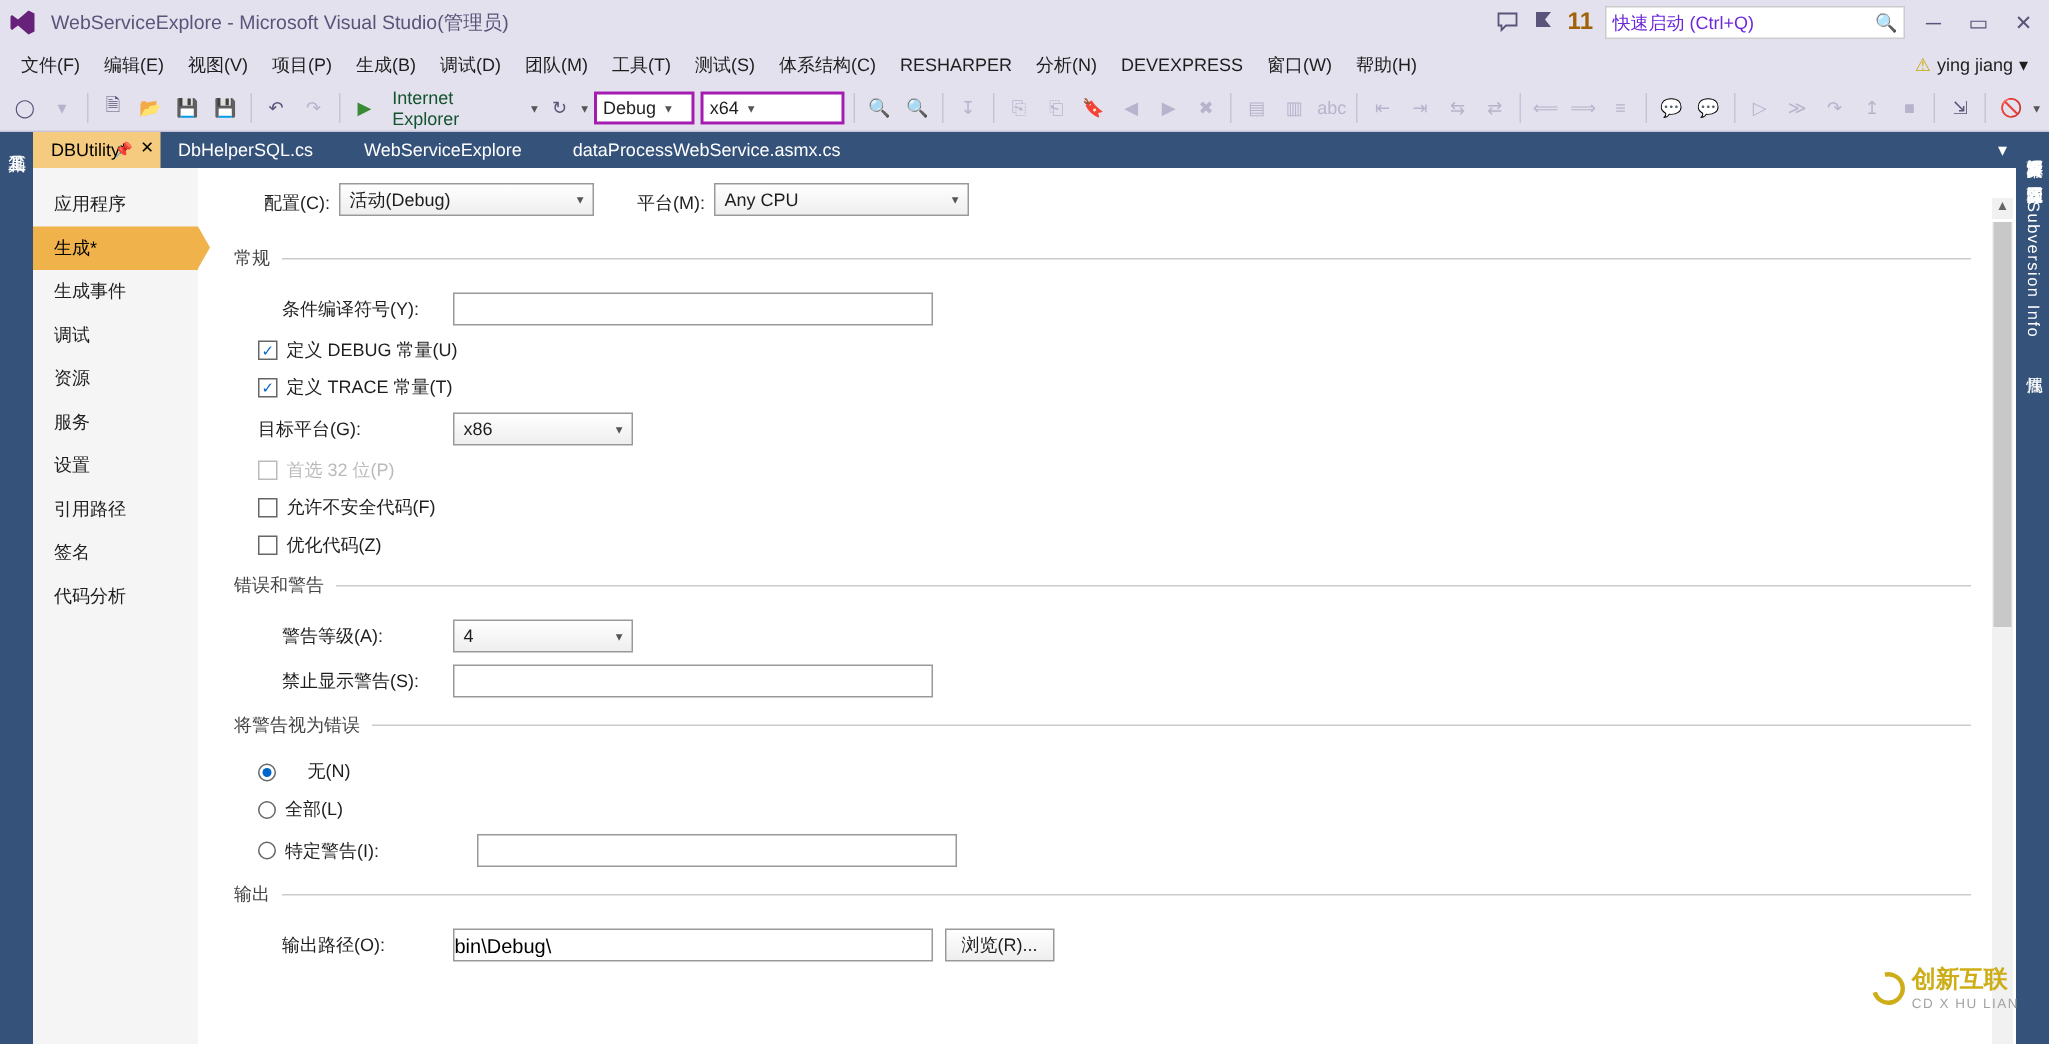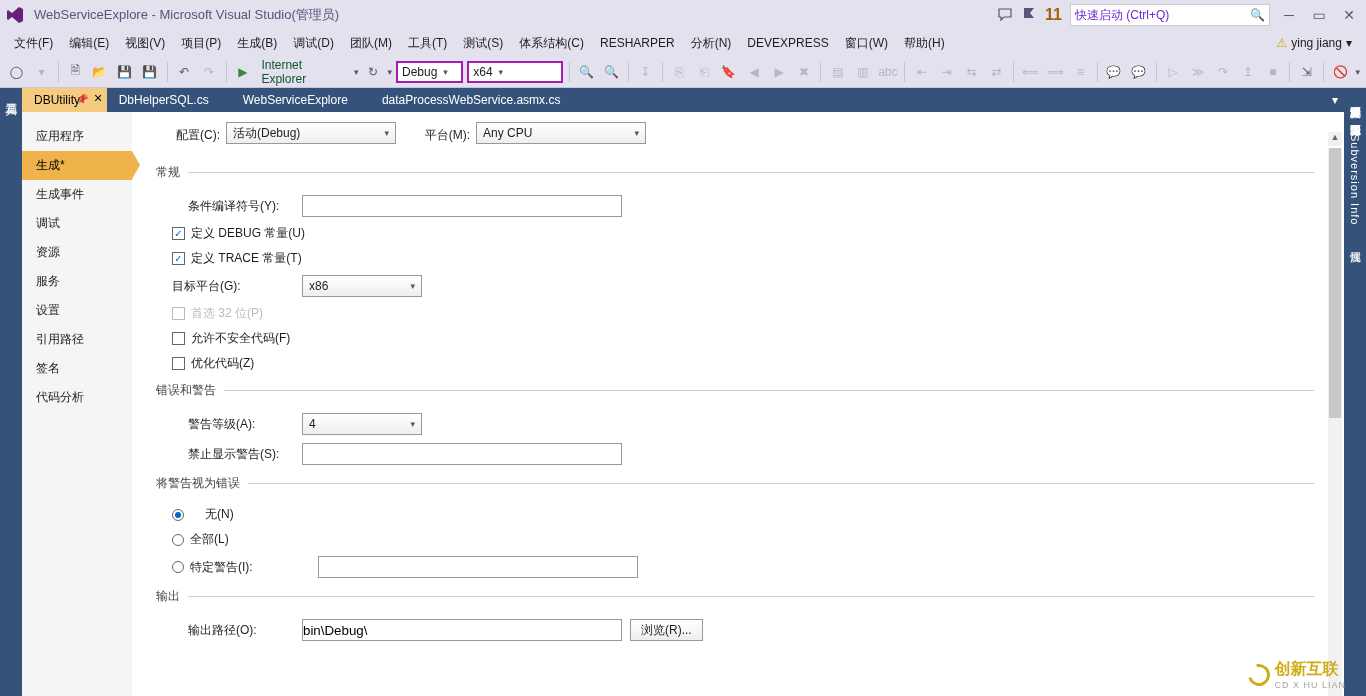--- a/index.html
+++ b/index.html
@@ -78,21 +78,21 @@
 .checkbox.disabled { border-color:#bbb; }
 .radio { width:12px; height:12px; border:1px solid #666; border-radius:50%; margin-right:6px; display:inline-flex; align-items:center; justify-content:center; }
 .radio.checked::after { content:""; width:6px; height:6px; background:#0066cc; border-radius:50%; }
 .disabled-text { color:#bbb; }
 .btn { height:22px; padding:0 10px; border:1px solid #999; background:linear-gradient(#fff,#eee); display:inline-flex; align-items:center; margin-left:8px; }
 
 .vscroll-track { position:absolute; right:2px; top:36px; bottom:0; width:14px; background:#f1f1f1; }
 .vscroll-thumb { position:absolute; left:1px; top:0; width:12px; height:270px; background:#c8c8c8; }
 .vscroll-up { position:absolute; right:2px; top:20px; width:14px; height:14px; background:#f1f1f1; text-align:center; font-size:9px; color:#666; }
 
-.watermark { position:absolute; right:20px; bottom:6px; display:flex; align-items:center; gap:4px; color:#c9a600; font-size:16px; font-weight:bold; opacity:.9;}
+.watermark { position:absolute; right:20px; bottom:22px; display:flex; align-items:center; gap:4px; color:#c9a600; font-size:16px; font-weight:bold; opacity:.9;}
 .watermark .wlogo { width:22px; height:22px; border:3px solid #c9a600; border-radius:50%; border-left-color:#fff; transform:rotate(30deg); }
 .watermark .sub { font-size:9px; color:#999; letter-spacing:1px; display:block; font-weight:normal;}
 
 svg { display:block; }
 </style>
 </head>
 <body>
 
 <div class="titlebar">
   <span class="logo">

